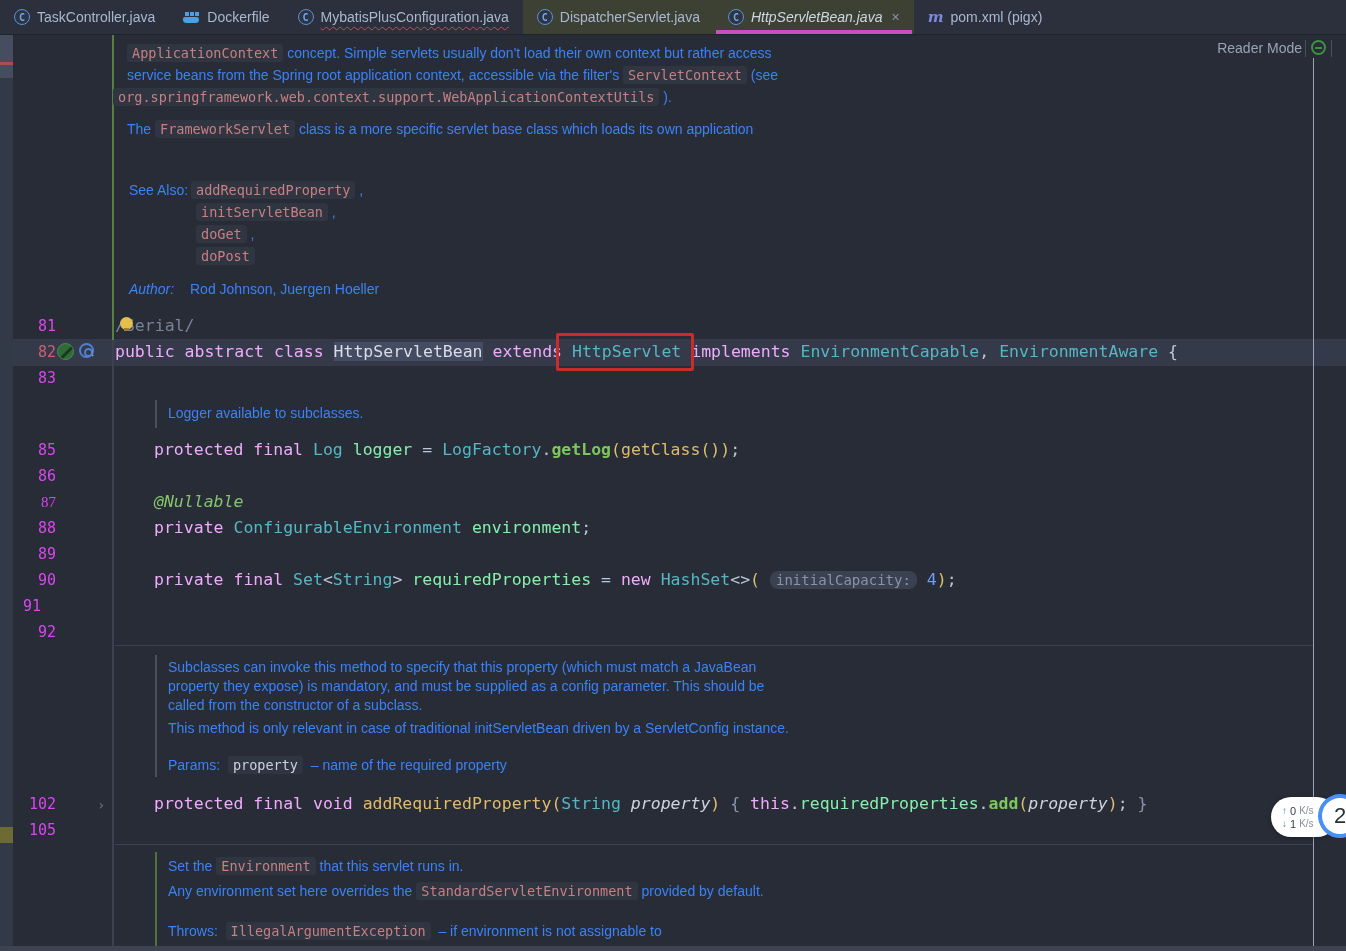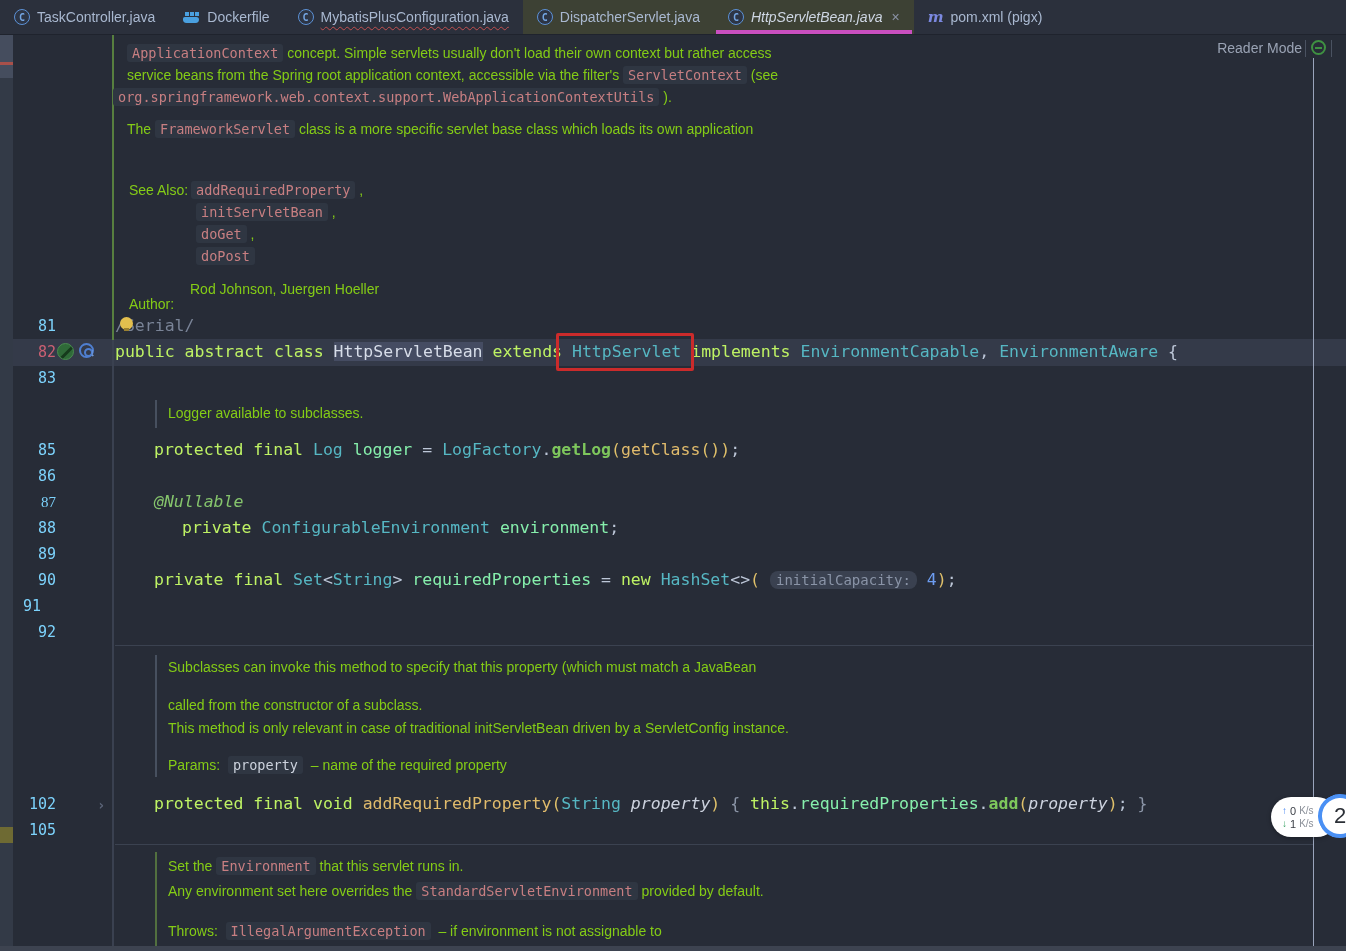--- a/index.html
+++ b/index.html
@@ -40,38 +40,38 @@
   .vbar { position:absolute; z-index:6; }
   .hsep { position:absolute; height:1px; background:#3b4250; z-index:4; }
   #row-highlight { position:absolute; background:#343a49; z-index:2; }
 
   .line { position:absolute; white-space:pre; z-index:10; }
   .line.mono { font-family:"DejaVu Sans Mono", monospace; font-size:16.5px; line-height:26px; height:26px; }
   .line.sans { font-size:14px; line-height:22px; height:22px; color:#9fa9bc; }
 
   .gutter-num { position:absolute; left:8px; width:48px; text-align:right;
                 font-family:"DejaVu Sans Mono", monospace; font-size:15px; line-height:26px;
-                color:#7dd3fc; z-index:11; }
+                color:#d946ef; z-index:11; }
   .gutter-num.cur { color:#cb6073; }
 
   
-  .kw    { color:#bef264; }
+  .kw    { color:#f0abfc; }
   .cls   { color:#56b7c3; }
   .field { color:#86efac; }
   .fn    { color:#7ec75c; font-weight:bold; }
   .meth  { color:#e0bb6c; }
   .paren { color:#dfc06a; }
   .num   { color:#6d9df1; }
   .ann   { color:#85c46c; font-style:italic; }
   .cmt   { color:#7a8497; }
   .plain { color:#bdc7d8; }
   .brace { color:#8b95a7; }
   .param { color:#cdd3df; font-style:italic; }
   .selbox{ color:#d7dde9; background:#454c62; }
-  .doc   { color:#84cc16; }
+  .doc   { color:#3b82f6; }
   .chip  { font-family:"DejaVu Sans Mono", monospace; font-size:13.5px; color:#c87f82;
            background:#2f3642; padding:1px 5px; border-radius:3px; }
   .chipw { font-family:"DejaVu Sans Mono", monospace; font-size:13.5px; color:#ccd2dd;
            background:#2f3642; padding:1px 5px; border-radius:3px; }
   .inlay { font-family:"DejaVu Sans Mono", monospace; font-size:14px; color:#8a94a7;
            background:#3a4150; padding:1px 6px; border-radius:8px; }
   .wavy  { text-decoration:underline wavy #8a6aa0 1px; text-underline-offset:3px; }
 
   
   #bulb { position:absolute; left:120px; top:317px; width:13px; height:13px; border-radius:50%;
@@ -135,30 +135,31 @@
       <div class="line sans" style="left: 127px; top: 11px;"><span class="doc wavy">This generic servlet base class has no dependency on the Spring </span><span class="chip wavy">org.springframework.context.</span></div>
       <div class="line sans" style="left: 127px; top: 42px;"><span class="chip">ApplicationContext</span><span class="doc"> concept. Simple servlets usually don't load their own context but rather access</span></div>
       <div class="line sans" style="left: 127px; top: 64px;"><span class="doc">service beans from the Spring root application context, accessible via the filter's </span><span class="chip">ServletContext</span><span class="doc"> (see</span></div>
       <div class="line sans" style="left: 113px; top: 86px;"><span class="chip">org.springframework.web.context.support.WebApplicationContextUtils</span><span class="doc"> ).</span></div>
       <div class="line sans" style="left: 127px; top: 118px;"><span class="doc">The </span><span class="chip">FrameworkServlet</span><span class="doc"> class is a more specific servlet base class which loads its own application</span></div>
       <div class="line sans" style="left: 129px; top: 179px;"><span class="doc">See Also:</span></div>
       <div class="line sans" style="left: 191px; top: 179px;"><span class="chip">addRequiredProperty</span><span class="doc"> ,</span></div>
       <div class="line sans" style="left: 196px; top: 201px;"><span class="chip">initServletBean</span><span class="doc"> ,</span></div>
       <div class="line sans" style="left: 196px; top: 223px;"><span class="chip">doGet</span><span class="doc"> ,</span></div>
       <div class="line sans" style="left: 196px; top: 245px;"><span class="chip">doPost</span></div>
-      <div class="line sans" style="left: 129px; top: 293px;"><span class="doc">Author:</span></div>
+      <div class="line sans" style="left: 129px; top: 278px; font-style: italic;"><span class="doc">Author:</span></div>
       <div class="line sans" style="left: 190px; top: 278px;"><span class="doc">Rod Johnson, Juergen Hoeller</span></div>
       <div class="line mono" style="left: 115px; top: 313px;"><span class="cmt">/Serial/</span></div>
       <div class="line mono" style="left: 115px; top: 339px;"><span class="kw">public abstract class </span><span class="selbox">HttpServletBean</span><span class="plain"> </span><span class="kw">extends</span><span class="plain"> </span><span class="cls">HttpServlet</span><span class="plain"> </span><span class="kw">implements</span><span class="plain"> </span><span class="cls">EnvironmentCapable</span><span class="plain">, </span><span class="cls">EnvironmentAware</span><span class="plain"> {</span></div>
       <div class="line sans" style="left: 168px; top: 402px;"><span class="doc">Logger available to subclasses.</span></div>
       <div class="line mono" style="left: 154px; top: 437px;"><span class="kw">protected final </span><span class="cls">Log </span><span class="field">logger </span><span class="plain">= </span><span class="cls">LogFactory</span><span class="plain">.</span><span class="fn">getLog</span><span class="paren">(</span><span class="meth">getClass</span><span class="paren">())</span><span class="plain">;</span></div>
       <div class="line mono" style="left: 154px; top: 489px;"><span class="ann">@Nullable</span></div>
-      <div class="line mono" style="left: 154px; top: 515px; margin-left: 28px;"><span class="kw">private </span><span class="cls">ConfigurableEnvironment </span><span class="field">environment</span><span class="plain">;</span></div>
+      <div class="line mono" style="left: 154px; top: 515px;"><span class="kw">private </span><span class="cls">ConfigurableEnvironment </span><span class="field">environment</span><span class="plain">;</span></div>
       <div class="line mono" style="left: 154px; top: 567px;"><span class="kw">private final </span><span class="cls">Set</span><span class="plain">&lt;</span><span class="cls">String</span><span class="plain">&gt; </span><span class="field">requiredProperties </span><span class="plain">= </span><span class="kw">new </span><span class="cls">HashSet</span><span class="plain">&lt;&gt;</span><span class="paren">(</span><span class="plain"> </span><span class="inlay">initialCapacity:</span><span class="plain"> </span><span class="num">4</span><span class="paren">)</span><span class="plain">;</span></div>
       <div class="line sans" style="left: 168px; top: 656px;"><span class="doc">Subclasses can invoke this method to specify that this property (which must match a JavaBean</span></div>
+      <div class="line sans" style="left: 168px; top: 675px;"><span class="doc">property they expose) is mandatory, and must be supplied as a config parameter. This should be</span></div>
       <div class="line sans" style="left: 168px; top: 694px;"><span class="doc">called from the constructor of a subclass.</span></div>
       <div class="line sans" style="left: 168px; top: 717px;"><span class="doc">This method is only relevant in case of traditional initServletBean driven by a ServletConfig instance.</span></div>
       <div class="line sans" style="left: 168px; top: 754px;"><span class="doc">Params:  </span><span class="chipw">property</span><span class="doc">  – name of the required property</span></div>
       <div class="line mono" style="left: 154px; top: 791px;"><span class="kw">protected final void </span><span class="meth">addRequiredProperty</span><span class="paren">(</span><span class="cls">String </span><span class="param">property</span><span class="paren">)</span><span class="brace"> { </span><span class="kw">this</span><span class="plain">.</span><span class="field">requiredProperties</span><span class="plain">.</span><span class="fn">add</span><span class="paren">(</span><span class="param">property</span><span class="paren">)</span><span class="plain">; </span><span class="brace">}</span></div>
       <div class="line sans" style="left: 168px; top: 855px;"><span class="doc">Set the </span><span class="chip">Environment</span><span class="doc"> that this servlet runs in.</span></div>
       <div class="line sans" style="left: 168px; top: 880px;"><span class="doc">Any environment set here overrides the </span><span class="chip">StandardServletEnvironment</span><span class="doc"> provided by default.</span></div>
       <div class="line sans" style="left: 168px; top: 920px;"><span class="doc">Throws:  </span><span class="chip">IllegalArgumentException</span><span class="doc">  – if environment is not assignable to</span></div>
       <div class="gutter-num" style="top: 313px;">81</div>
       <div class="gutter-num cur" style="top: 339px;">82</div>
       <div class="gutter-num" style="top: 365px;">83</div>

